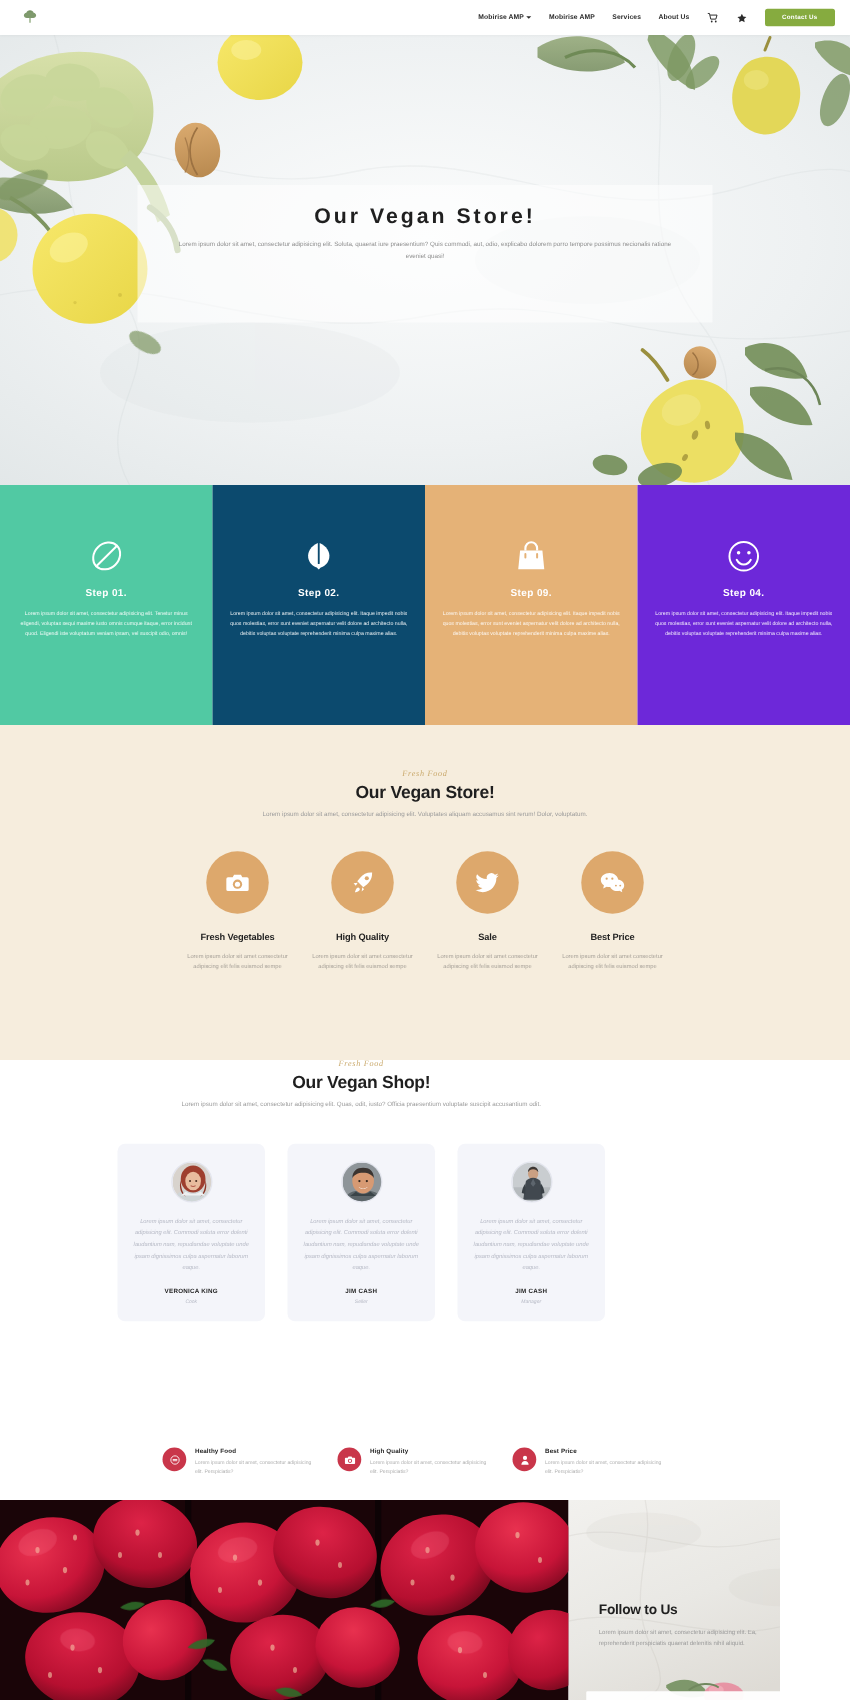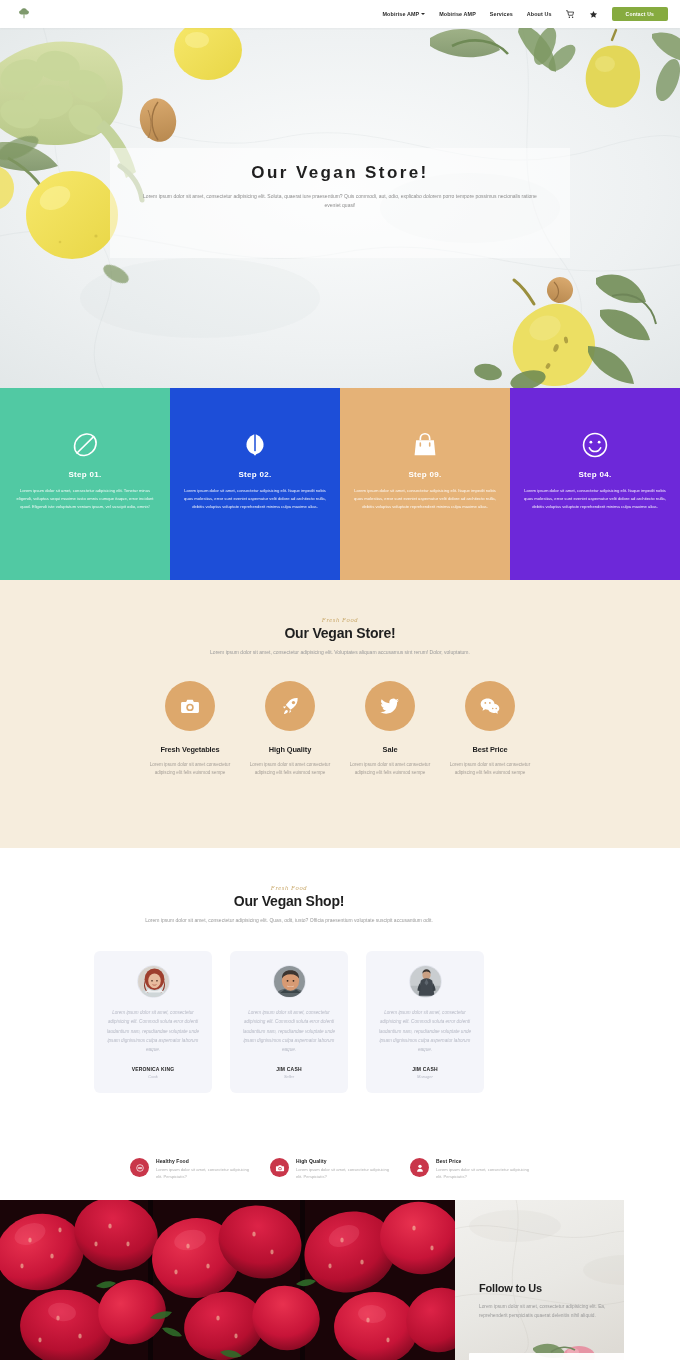--- a/index.html
+++ b/index.html
@@ -127,21 +127,21 @@
   }
   .feat-text {
     font-size: 4.6px; color: #a6a098; line-height: 1.9;
     margin-top: 7px;
   }
 
   
   .testi {
     position: absolute; top: 848px; left: 0;
     width: 578px; height: 300px;
-    background: #ffffff; padding-top: 36px;
+    background: #ffffff; 
   }
   .cards-row {
     display: flex; gap: 18px; justify-content: center;
     margin-top: 26px;
   }
   .card {
     width: 118px; background: #f4f5fa; border-radius: 6px;
     padding: 14px 12px 14px; text-align: center;
   }
   .avatar {
@@ -384,21 +384,21 @@
       <div class="step-icon">
         <svg width="30" height="30" viewBox="0 0 32 32" fill="none" stroke="#ffffff" stroke-width="1.7">
           <path d="M7.5 24.5c-4-4-3.4-11.5 1.4-16.2C13.7 3.5 21.2 3 25.2 7s3.4 11.5-1.4 16.2c-4.8 4.8-12.3 5.3-16.3 1.3z"></path>
           <path d="M25.2 7L7.5 24.5" stroke-linecap="round"></path>
         </svg>
       </div>
       <div class="step-title">Step 01.</div>
       <div class="step-text">Lorem ipsum dolor sit amet, consectetur adipisicing elit. Tenetur minus eligendi, voluptas sequi maxime iusto omnis cumque itaque, error incidunt quod. Eligendi iste voluptatum veniam ipsam, vel suscipit odio, omnis!</div>
     </div>
 
-    <div class="step" style="background:#1d4ed8">
+    <div class="step" style="background:#0c4a6e">
       <div class="step-icon">
         <svg width="30" height="30" viewBox="0 0 32 32" fill="#ffffff">
           <path d="M15.2 4.6c-5.6 2.4-9 7.4-8.2 12.6.7 4.4 4 7.6 8.2 8.6z"></path>
           <path d="M16.8 4.6c5.6 2.4 9 7.4 8.2 12.6-.7 4.4-4 7.6-8.2 8.6z"></path>
           <path d="M12.6 21.6c1 3 2.2 4.8 3.4 5.8 1.2-1 2.4-2.8 3.4-5.8-1.1.7-2.2 1-3.4 1s-2.3-.3-3.4-1z"></path>
         </svg>
       </div>
       <div class="step-title">Step 02.</div>
       <div class="step-text">Lorem ipsum dolor sit amet, consectetur adipisicing elit. Itaque impedit nobis quos molestias, error sunt eveniet aspernatur velit dolore ad architecto nulla, debitis voluptas voluptate reprehenderit minima culpa maxime alias.</div>
     </div>

